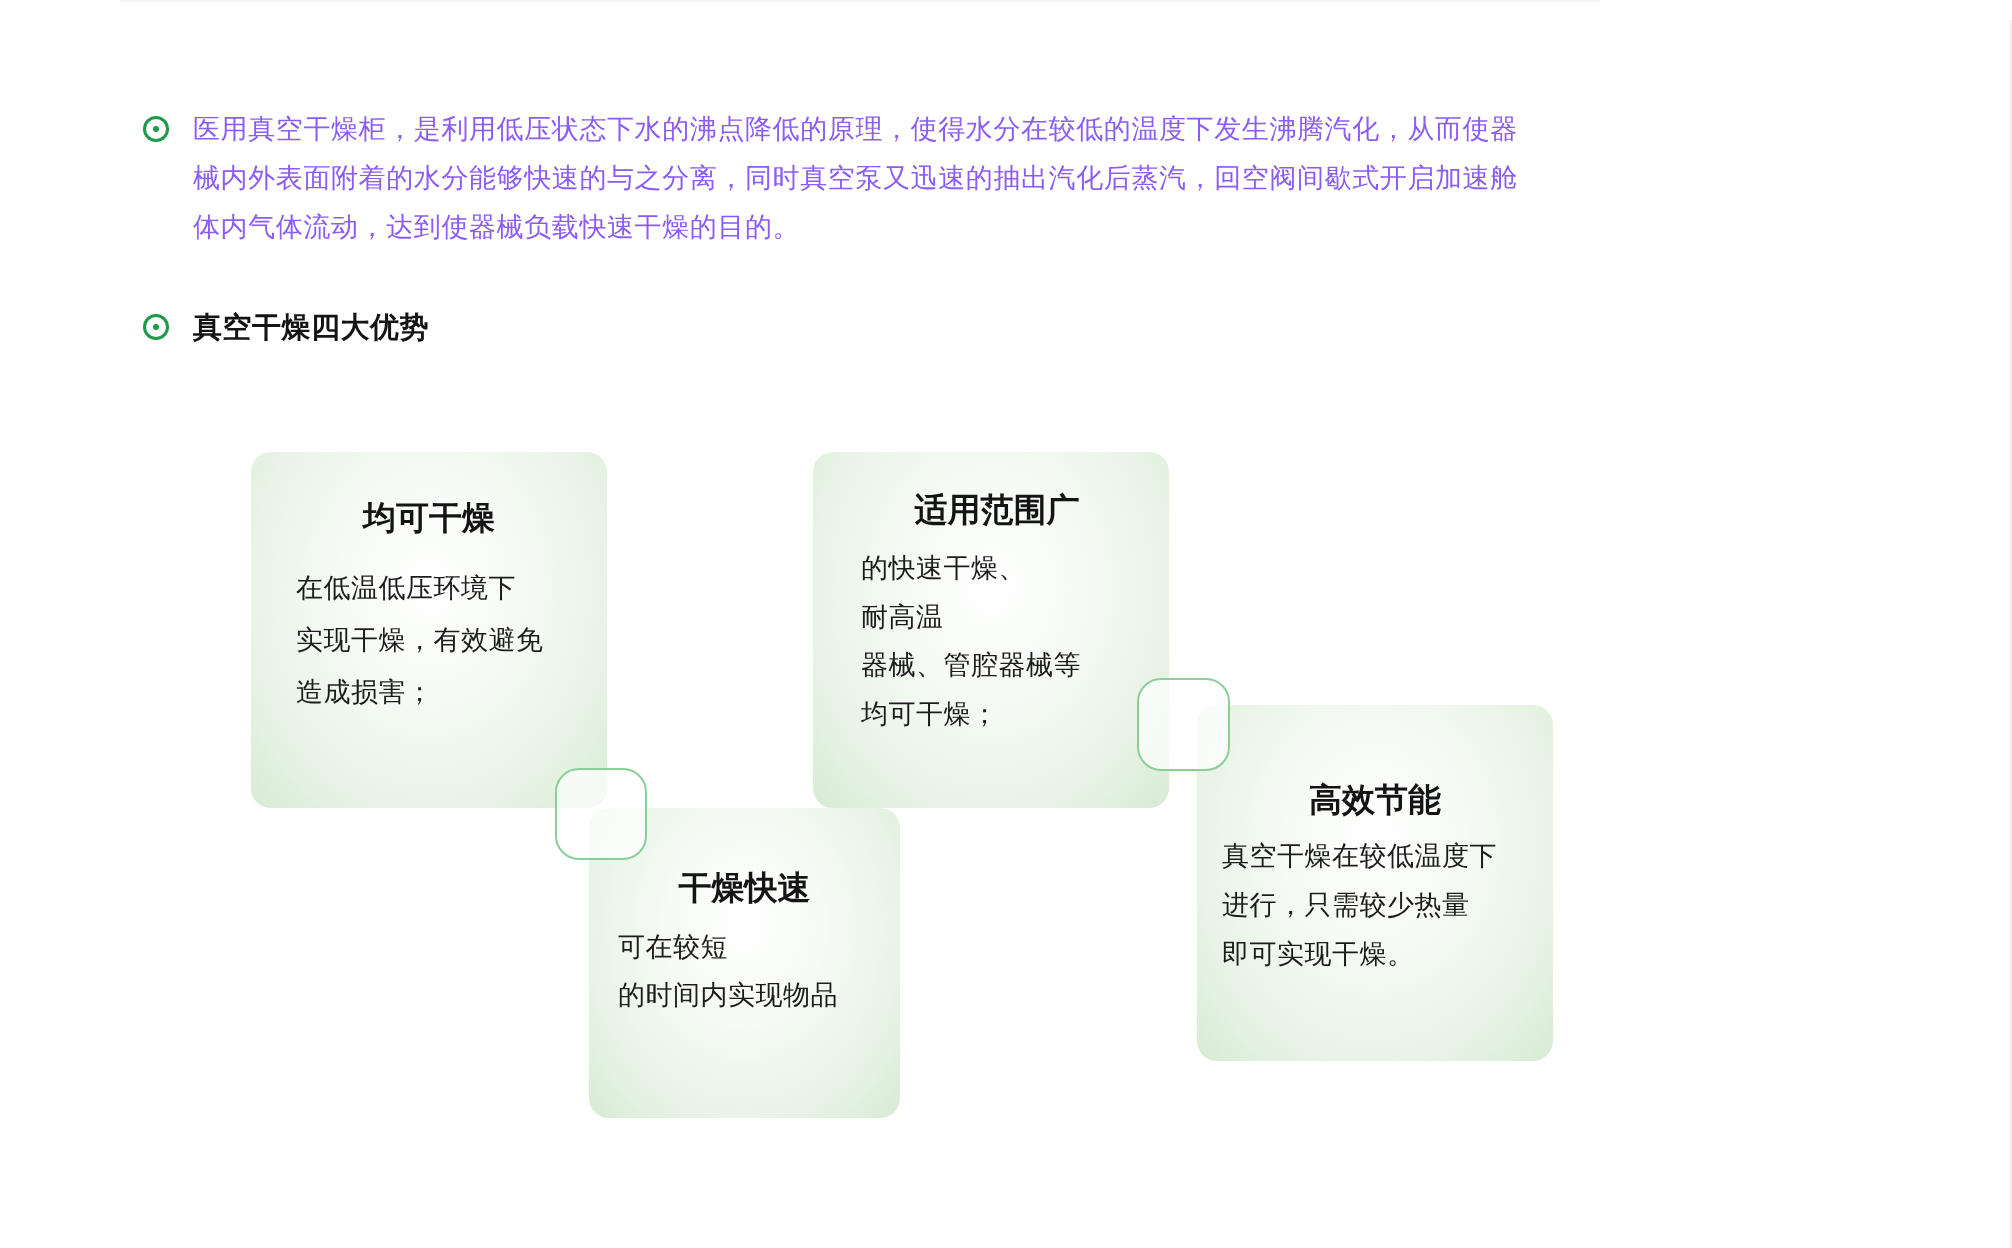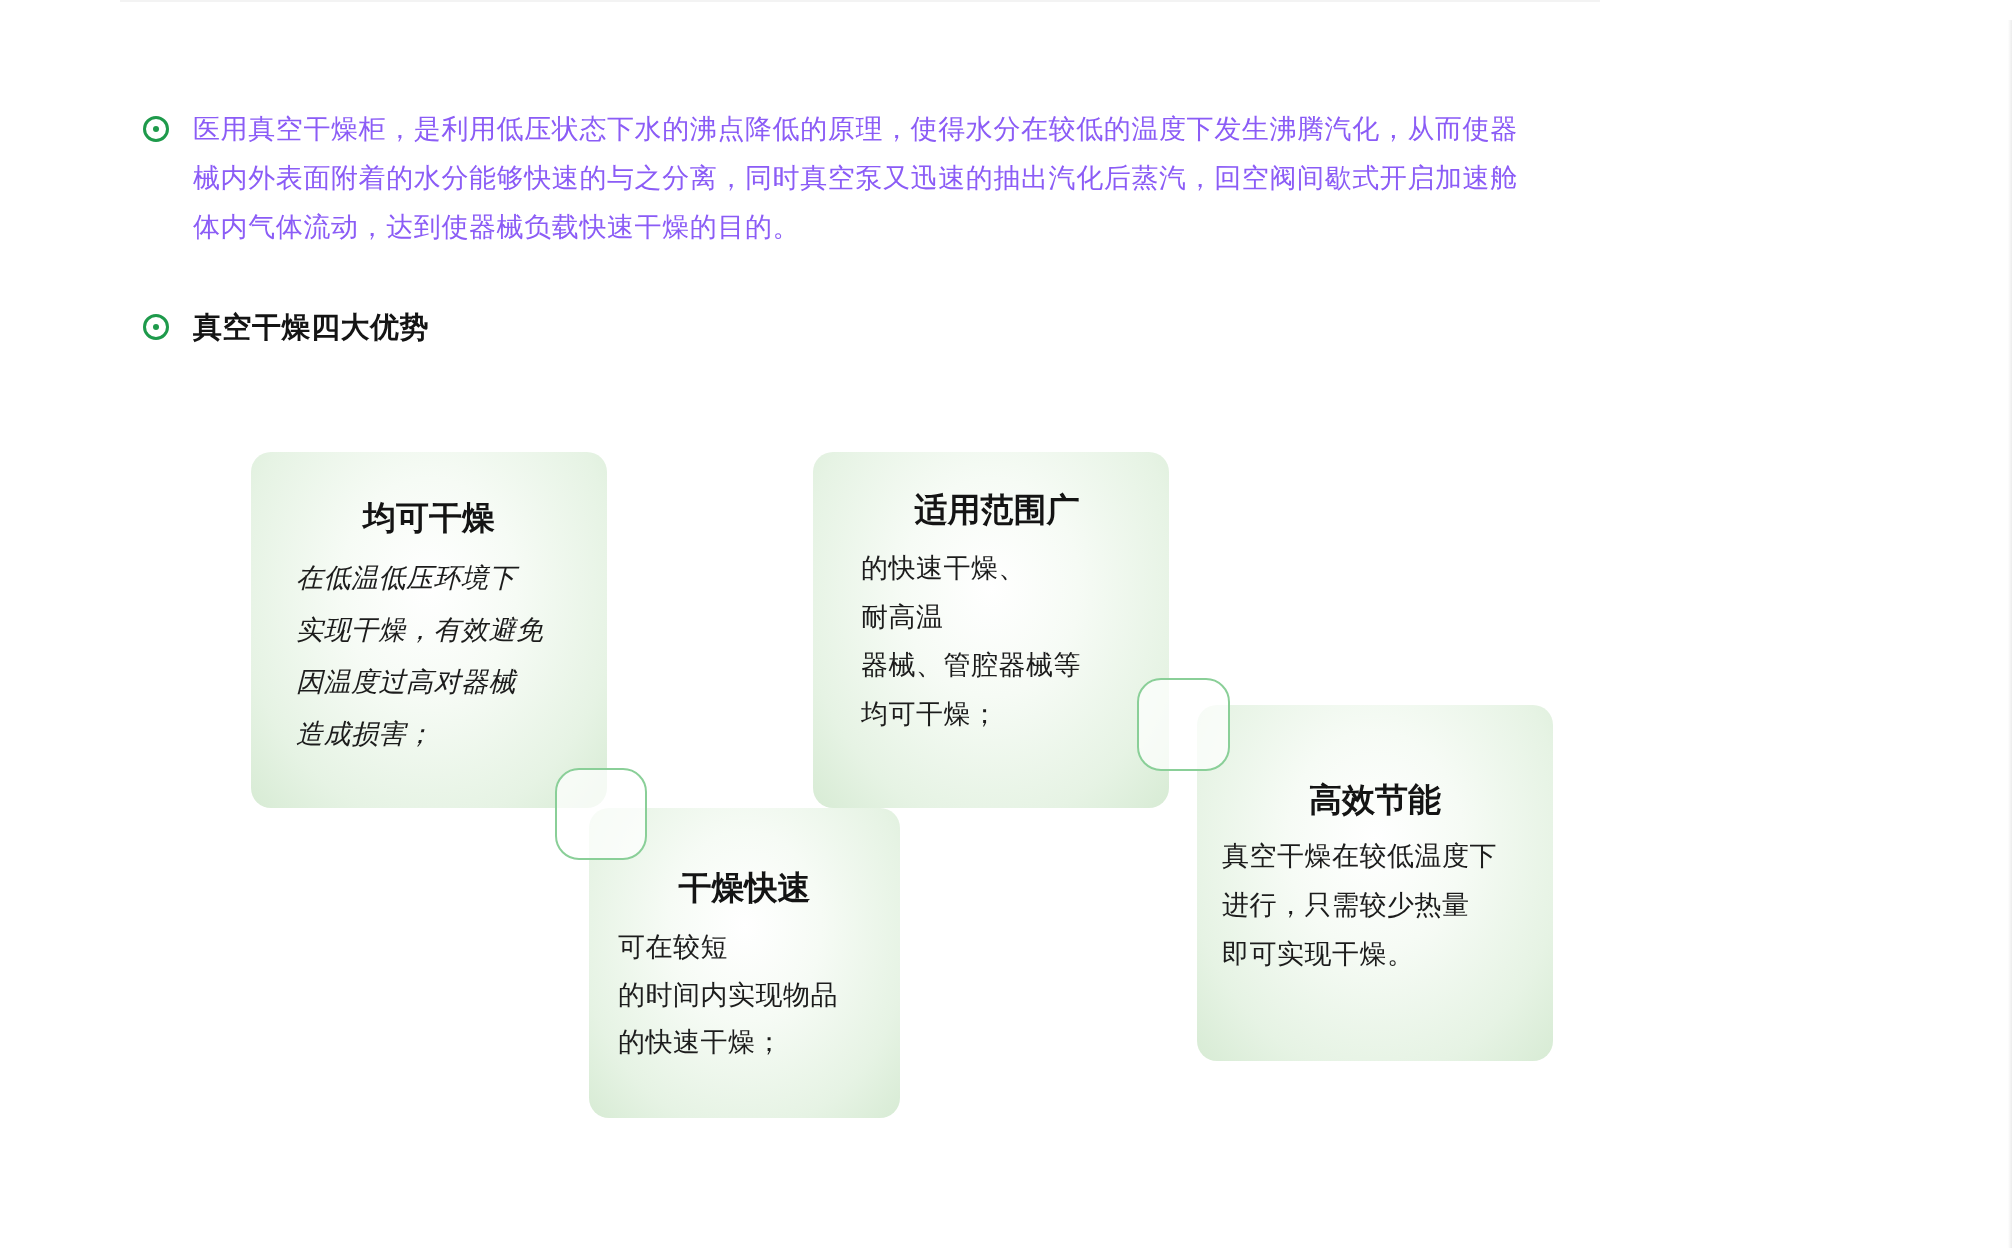--- a/index.html
+++ b/index.html
@@ -66,44 +66,42 @@
   <span class="line">医用真空干燥柜，是利用低压状态下水的沸点降低的原理，使得水分在较低的温度下发生沸腾汽化，从而使器</span>
   <span class="line">械内外表面附着的水分能够快速的与之分离，同时真空泵又迅速的抽出汽化后蒸汽，回空阀间歇式开启加速舱</span>
   <span class="line">体内气体流动，达到使器械负载快速干燥的目的。</span>
 </div>
 
 <span class="bullet" style="left:143px; top:314px;"></span>
 <div class="section-title">真空干燥四大优势</div>
 
 <div class="card" style="left:251px; top:452px; width:356px; height:356px;">
   <div class="card-title" style="top:44px;">均可干燥</div>
-  <div class="card-body" style="left:45px; top:100px; line-height:52px;font-style:italic;">
+  <div class="card-body" style="left:45px; top:110px; line-height:52px;">
     <span class="line">在低温低压环境下</span>
     <span class="line">实现干燥，有效避免</span>
-    <span class="line">因温度过高对器械</span>
     <span class="line">造成损害；</span>
   </div>
 </div>
 
 <div class="card" style="left:813px; top:452px; width:356px; height:356px;">
   <div class="card-title" style="top:36px;padding-left:12px;">适用范围广</div>
   <div class="card-body" style="left:48px; top:92px; line-height:48.5px;">
     <span class="line">的快速干燥、</span>
     <span class="line">耐高温</span>
     <span class="line">器械、管腔器械等</span>
     <span class="line">均可干燥；</span>
   </div>
 </div>
 
 <div class="card" style="left:589px; top:808px; width:311px; height:310px;">
   <div class="card-title" style="top:58px;">干燥快速</div>
   <div class="card-body" style="left:29px; top:115px; line-height:47.5px;">
     <span class="line">可在较短</span>
     <span class="line">的时间内实现物品</span>
-    <span class="line">的快速干燥；</span>
   </div>
 </div>
 
 <div class="card" style="left:1197px; top:705px; width:356px; height:356px;">
   <div class="card-title" style="top:73px;">高效节能</div>
   <div class="card-body" style="left:25px; top:126px; line-height:49px;">
     <span class="line">真空干燥在较低温度下</span>
     <span class="line">进行，只需较少热量</span>
     <span class="line">即可实现干燥。</span>
   </div>

